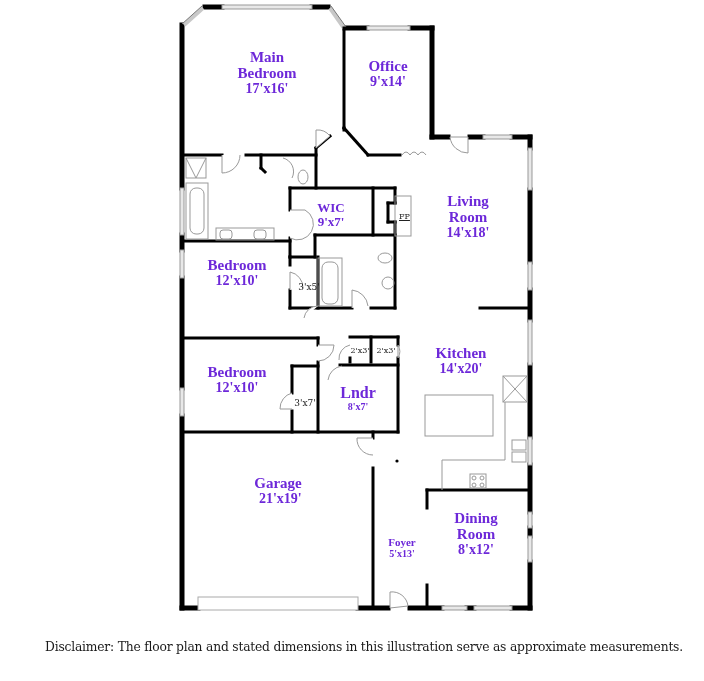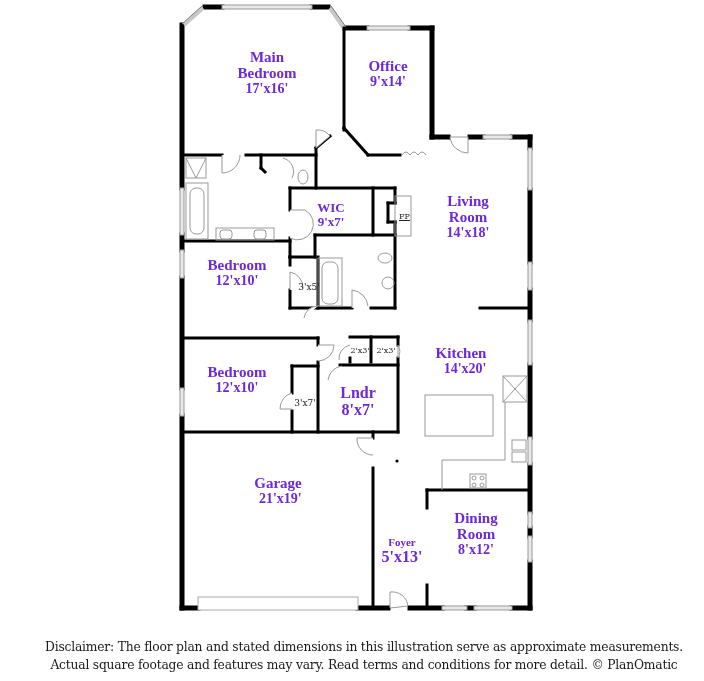--- a/index.html
+++ b/index.html
@@ -2,21 +2,21 @@
 <html><head>
 <meta charset="utf-8">
 <style>
   html, body { margin: 0; padding: 0; background: #ffffff; }
   body { width: 704px; height: 681px; position: relative; overflow: hidden; font-family: "DejaVu Serif", serif; }
   #plan { position: absolute; left: 0; top: 0; width: 704px; height: 630px; }
   .lbl { position: absolute; text-align: center; font-family: Liberation Serif, serif; font-weight: bold; color: #6d28d9; line-height: 1.05; white-space: nowrap; transform: translateX(-50%); }
   .lbl .n { display: block; font-size: 15px; }
   .lbl .d { display: block; font-size: 14px; }
   .lbl.sm .n { font-size: 11px; }
-  .lbl.sm .d { font-size: 16px; }
+  .lbl.sm .d { font-size: 10px; }
   .tiny { position: absolute; font-family: "DejaVu Serif", serif; font-size: 9px; color: #1a1a1a; white-space: nowrap; transform: translateX(-50%); }
   .fp { position: absolute; font-family: "DejaVu Serif", serif; font-size: 8px; color: #222; }
   #disclaimer { position: absolute; left: 0; top: 638px; width: 704px; text-align: center; font-family: "DejaVu Serif", serif; font-size: 12.3px; color: #1a1a1a; line-height: 18px; letter-spacing: -0.2px; }
   #disclaimer span { display: block; padding-left: 24px; }
 </style>
 </head>
 <body>
 
 <div id="plan">
 <svg width="704" height="630" viewBox="0 0 704 630" xmlns="http://www.w3.org/2000/svg">
@@ -243,27 +243,27 @@
   <span class="d">14'x18'</span>
 </div>
 <div class="lbl" style="left:237px; top:258px;">
   <span class="n">Bedroom</span>
   <span class="d">12'x10'</span>
 </div>
 <div class="lbl" style="left:237px; top:365px;">
   <span class="n">Bedroom</span>
   <span class="d">12'x10'</span>
 </div>
-<div class="lbl" style="left:461px; top:346px;text-align:right;">
+<div class="lbl" style="left:461px; top:346px;">
   <span class="n">Kitchen</span>
   <span class="d">14'x20'</span>
 </div>
 <div class="lbl" style="left:358px; top:385px;">
   <span class="n" style="font-size:16px">Lndr</span>
-  <span class="d" style="font-size:16px">8'x7'</span>
+  <span class="d" style="font-size:10px">8'x7'</span>
 </div>
 <div class="lbl" style="left:278px; top:476px;text-align:right;">
   <span class="n">Garage</span>
   <span class="d">21'x19'</span>
 </div>
 <div class="lbl sm" style="left:402px; top:537px;">
   <span class="n">Foyer</span>
   <span class="d">5'x13'</span>
 </div>
 <div class="lbl" style="left:476px; top:511px;">
@@ -273,14 +273,13 @@
 </div>
 
 <div class="tiny" style="left:288px; top:282px;margin-left:21px;">3'x5'</div>
 <div class="tiny" style="left:305px; top:398px;">3'x7'</div>
 <div class="tiny" style="left:360px; top:346px; font-size:8px;">2'x3'</div>
 <div class="tiny" style="left:386px; top:346px; font-size:8px;">2'x3'</div>
 <div class="fp" style="left:399px; top:212px;text-decoration:underline;">FP</div>
 
 <div id="disclaimer">
   <span>Disclaimer: The floor plan and stated dimensions in this illustration serve as approximate measurements.</span>
-  <span>Actual square footage and features may vary. Read terms and conditions for more detail. © PlanOmatic</span>
 </div>
 
 </body></html>

